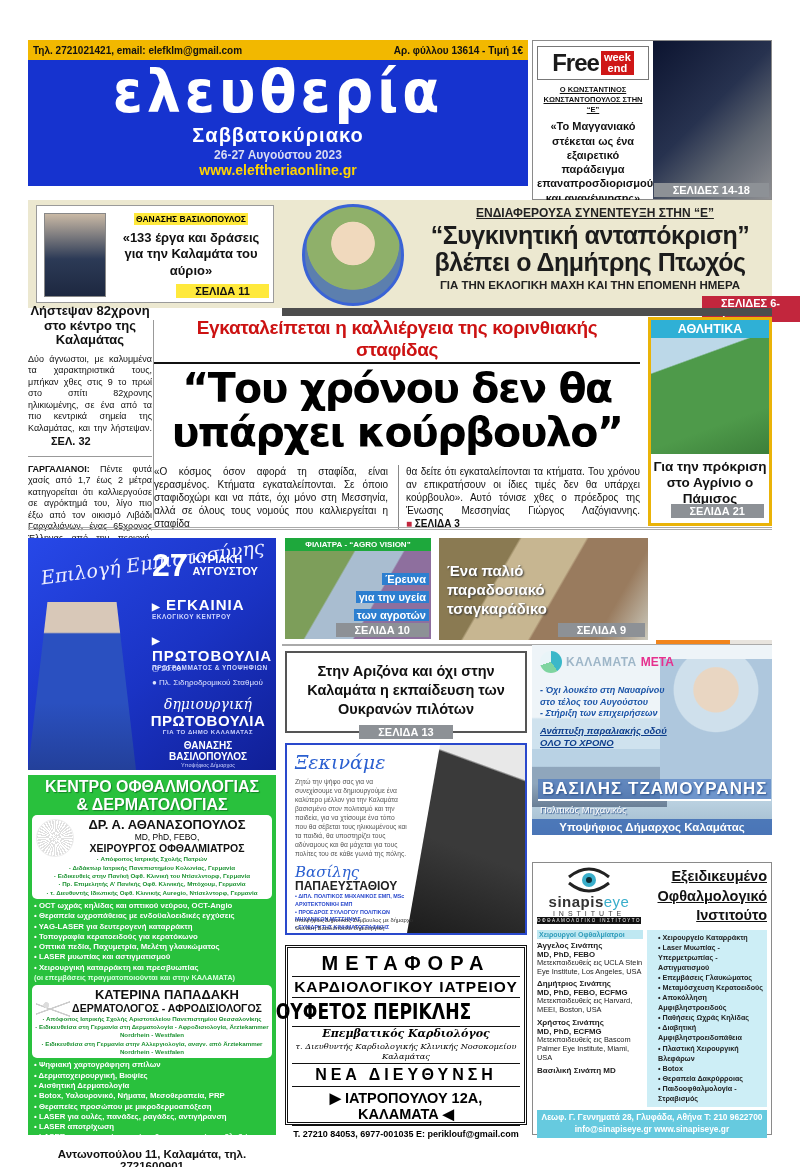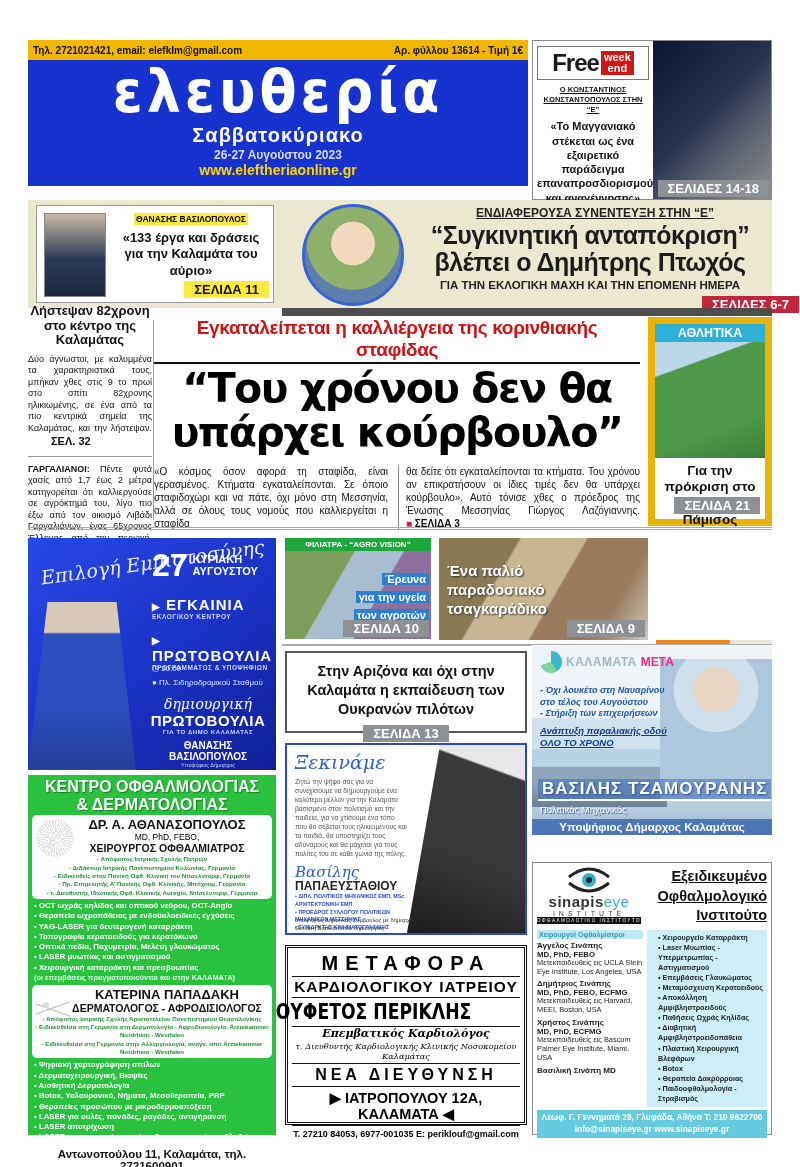--- a/index.html
+++ b/index.html
@@ -43,21 +43,21 @@
   .vasbox { left:36px; top:205px; width:238px; height:98px; background:#fff;
     border:1px solid #9a9a9a; }
   .vas-photo { position:absolute; left:7px; top:7px; width:62px; height:84px;
     background:linear-gradient(180deg,#caa Street 0,#caa 0); background:
     linear-gradient(180deg,#c9b9a5 0%,#2c3a56 55%,#1d2840 100%); border:1px solid #888; }
   .vas-name { position:absolute; left:76px; top:8px; width:156px; text-align:center;
     font-size:8.5px; font-weight:bold; }
   .vas-name span { background:#ffe93c; padding:1px 2px; }
   .vas-quote { position:absolute; left:76px; top:24px; width:156px; text-align:center;
     font-size:13px; font-weight:bold; line-height:1.25; color:#111; }
-  .badge { font-size:13px; font-weight:bold; padding:1px 10px; display:inline-block; }
+  .badge { font-size:11px; font-weight:bold; padding:1px 19px; display:inline-block; }
   .badge-gray { background:#8d9196; color:#fff; }
   .badge-yellow { background:#ffe93c; color:#111; }
   .badge-red { background:#c2263d; color:#fff; }
   .vas-badge { position:absolute; right:4px; bottom:4px; }
 
   .itv-circle { left:302px; top:204px; width:102px; height:102px; border-radius:50%;
     border:3px solid #3a63d6;
     background:radial-gradient(circle at 50% 38%,#f0d9bd 0 28%,#8fb06a 29% 60%,#5c7fae 61% 100%); }
   .itv-kicker { left:425px; top:206px; width:340px; text-align:center; font-size:12px;
     font-weight:bold; color:#222; text-decoration:underline; }
@@ -89,21 +89,21 @@
     letter-spacing:-1.5px; margin-top:3px; font-family:"DejaVu Sans",sans-serif; }
   .ms-body { display:flex; text-align:justify; margin-top:10px; }
   .ms-col { flex:1; font-size:10px; line-height:1.3; color:#111; }
   .ms-col1 { padding-right:10px; }
   .ms-col2 { padding-left:7px; border-left:1px solid #888; }
   .ms-pageref { font-weight:bold; white-space:nowrap; }
   .ms-sq { color:#c2263d; }
 
   
   .sports { left:648px; top:317px; width:124px; height:209px; background:#fff;
-    border:7px solid #eab308; }
+    border:3px solid #eab308; }
   .sp-head { background:#2fb0d6; color:#fff; font-size:12.5px; font-weight:bold;
     text-align:center; padding:2px 0; }
   .sp-photo { height:116px;
     background:linear-gradient(160deg,#bcd8e8 0 22%,#4e9a4a 23% 70%,#3c7f3a 100%); }
   .sp-title { font-size:13.5px; font-weight:bold; text-align:center; line-height:1.2;
     padding:5px 2px 0; color:#111; }
   .sp-badge { position:absolute; right:5px; bottom:5px; }
 
   
   .bluead { left:28px; top:538px; width:248px; height:232px; color:#fff;

